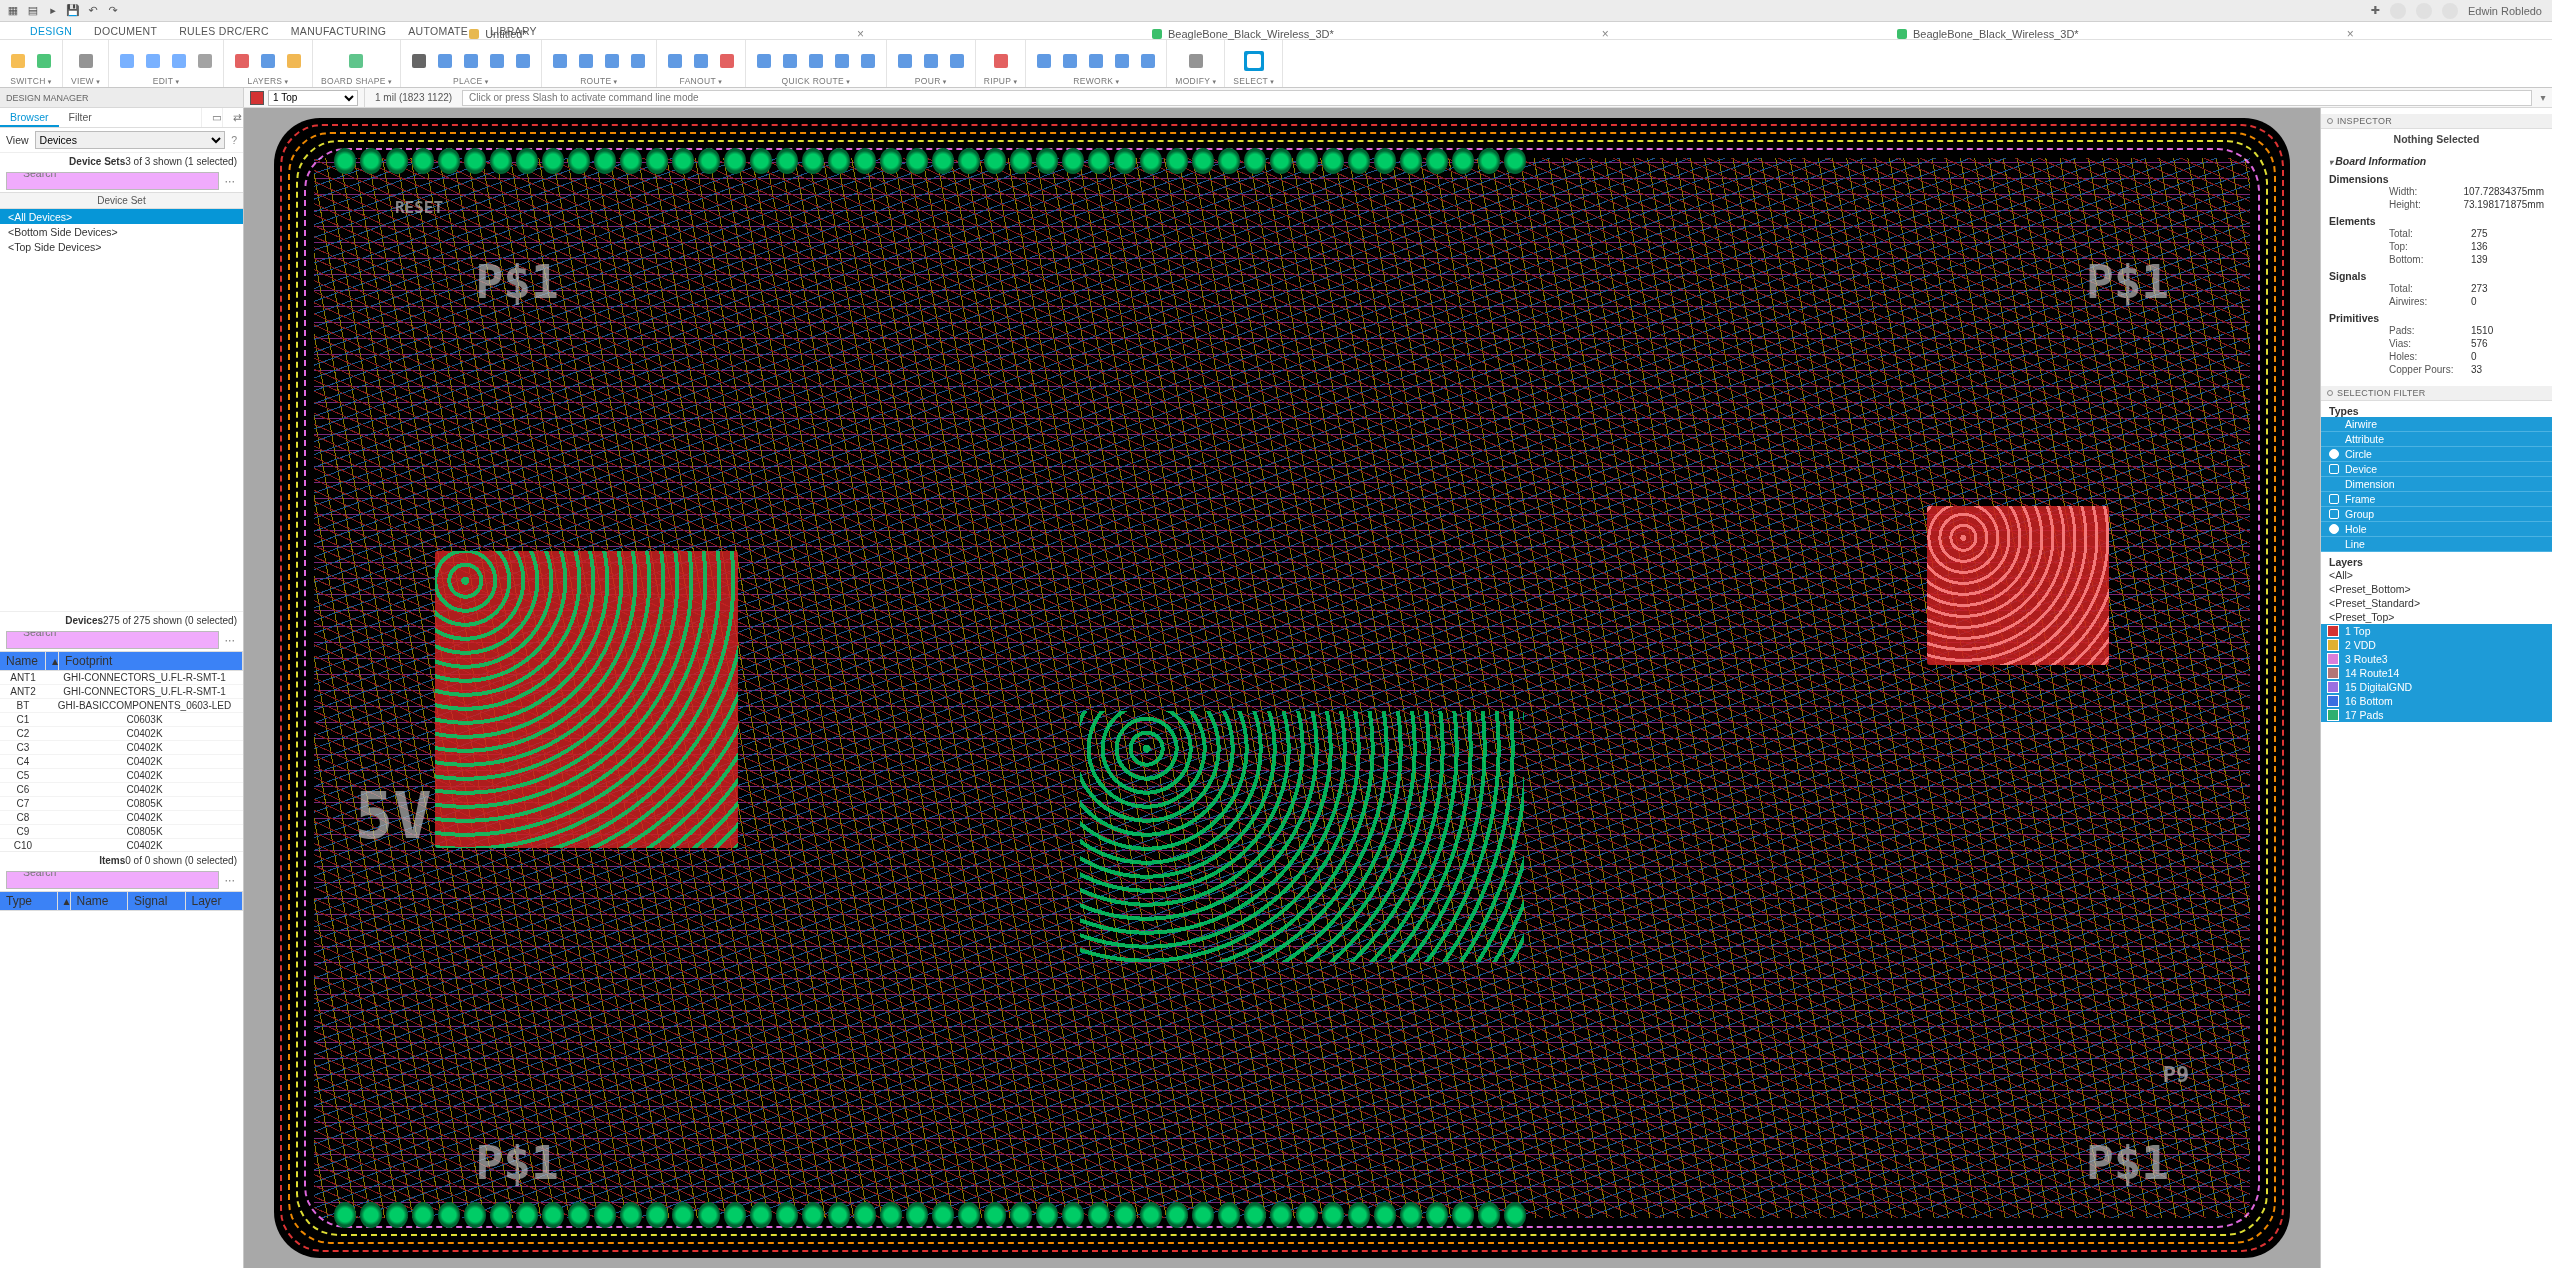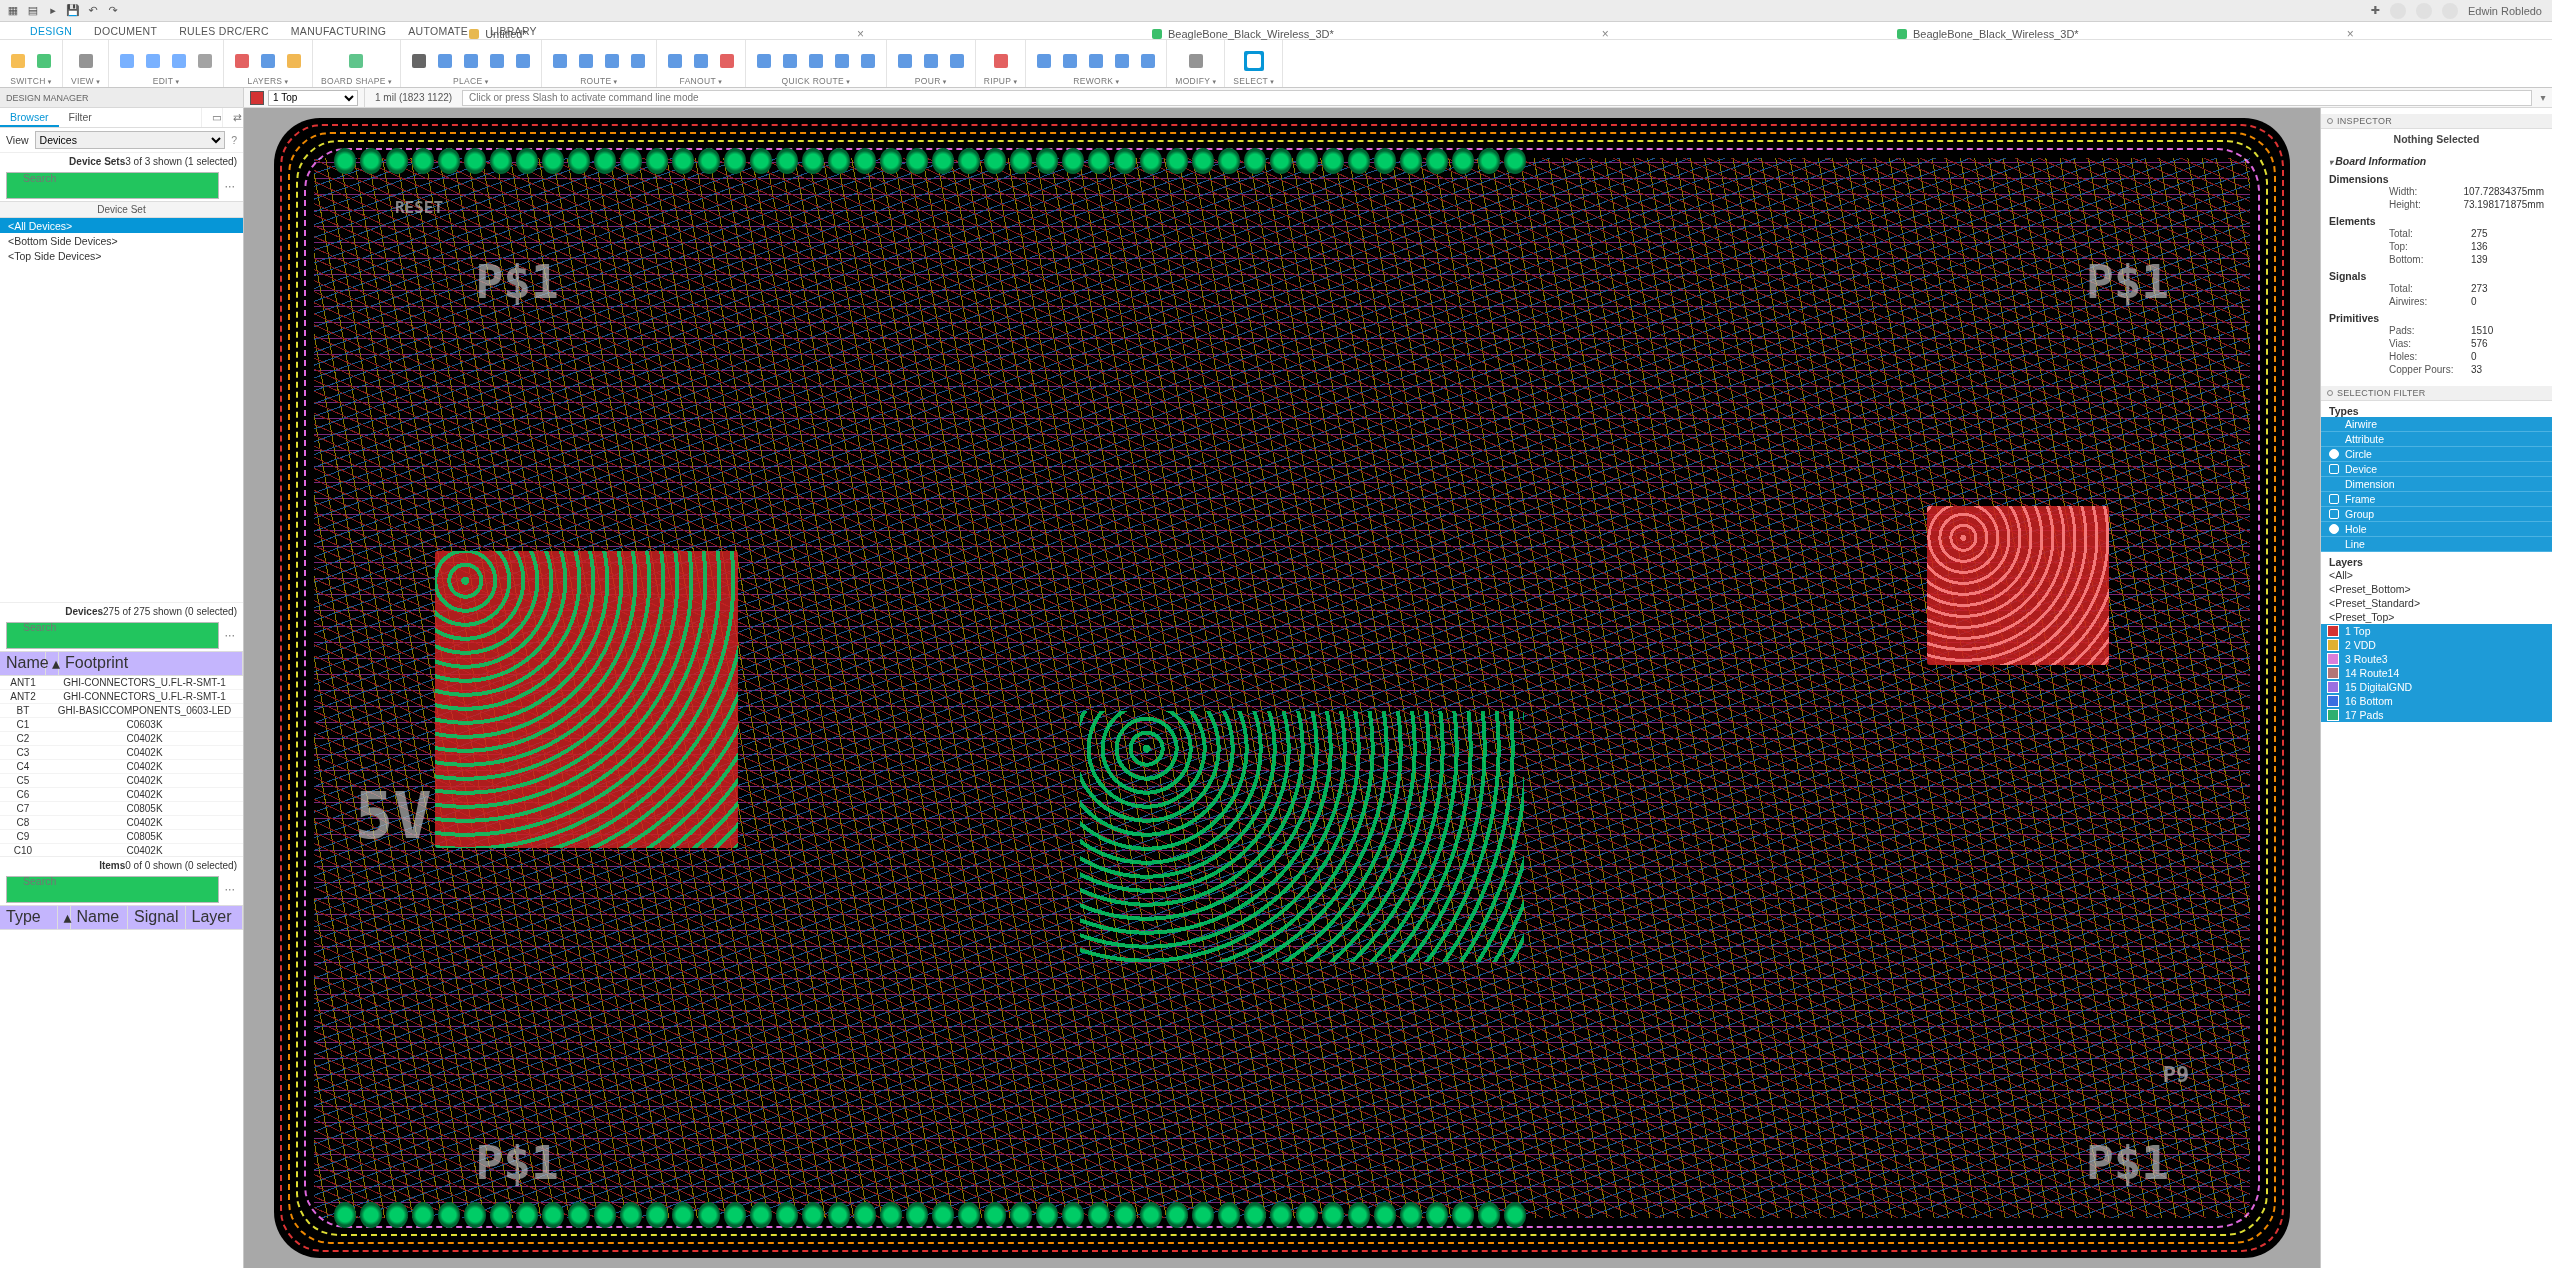--- a/index.html
+++ b/index.html
@@ -97,32 +97,32 @@
 #left .tabs .tool { width:18px; text-align:center; color:#777; border-left:1px solid #eee;}
 .row-lbl { display:flex; align-items:center; gap:6px; padding:3px 6px; }
 .row-lbl select { flex:1; font-size:10.5px; height:18px; border:1px solid #bbb; }
 .section-head {
   display:flex; justify-content:flex-end; padding:3px 6px; font-size:10px;
   color:#333; border-top:1px solid #eee;
 }
 .section-head b { font-weight:600; }
 .searchrow { display:flex; align-items:center; gap:4px; padding:2px 6px; }
 .searchrow input {
-  flex:1; height:27px; font-size:10.5px; border:1px solid #bbb; padding:0 18px 16px 16px;
-  background:#22c55e;
+  flex:1; height:18px; font-size:10.5px; border:1px solid #bbb; padding:0 18px 16px 16px;
+  background:#f0abfc;
 }
 .searchrow .more { color:#777; cursor:pointer; padding:0 2px; }
 .listhdr {
   background:#f4f4f4; font-size:10px; text-align:center; padding:2px 0;
   border-top:1px solid #ddd; border-bottom:1px solid #ddd; color:#555;
 }
 ul.plain { list-style:none; }
 ul.plain li { padding:1.5px 8px; font-size:10.5px; cursor:default; white-space:nowrap; overflow:hidden; text-overflow:ellipsis;}
 ul.plain li.sel { background:#0696d7; color:#fff; }
-.table-hdr { display:flex; font-size:16px; background:#c4b5fd; border-top:1px solid #ddd; border-bottom:1px solid #ddd;}
+.table-hdr { display:flex; font-size:12px; background:#3b82f6; border-top:1px solid #ddd; border-bottom:1px solid #ddd;}
 .table-hdr span { padding:2px 6px; border-right:1px solid #ddd; }
 .table-body { flex:1; overflow:auto;text-align:center; }
 .table-body .tr { display:flex; font-size:10px; padding:0 0; border-bottom:1px solid #f3f3f3;}
 .table-body .tr span { padding:1px 6px; overflow:hidden; text-overflow:ellipsis; white-space:nowrap;}
 .col-name { width:46px; }
 .col-foot { flex:1; }
 .flexfill { flex:1; min-height:40px; }
 
 
 #center { flex:1; background:#a8a8a8; position:relative; overflow:hidden; }

